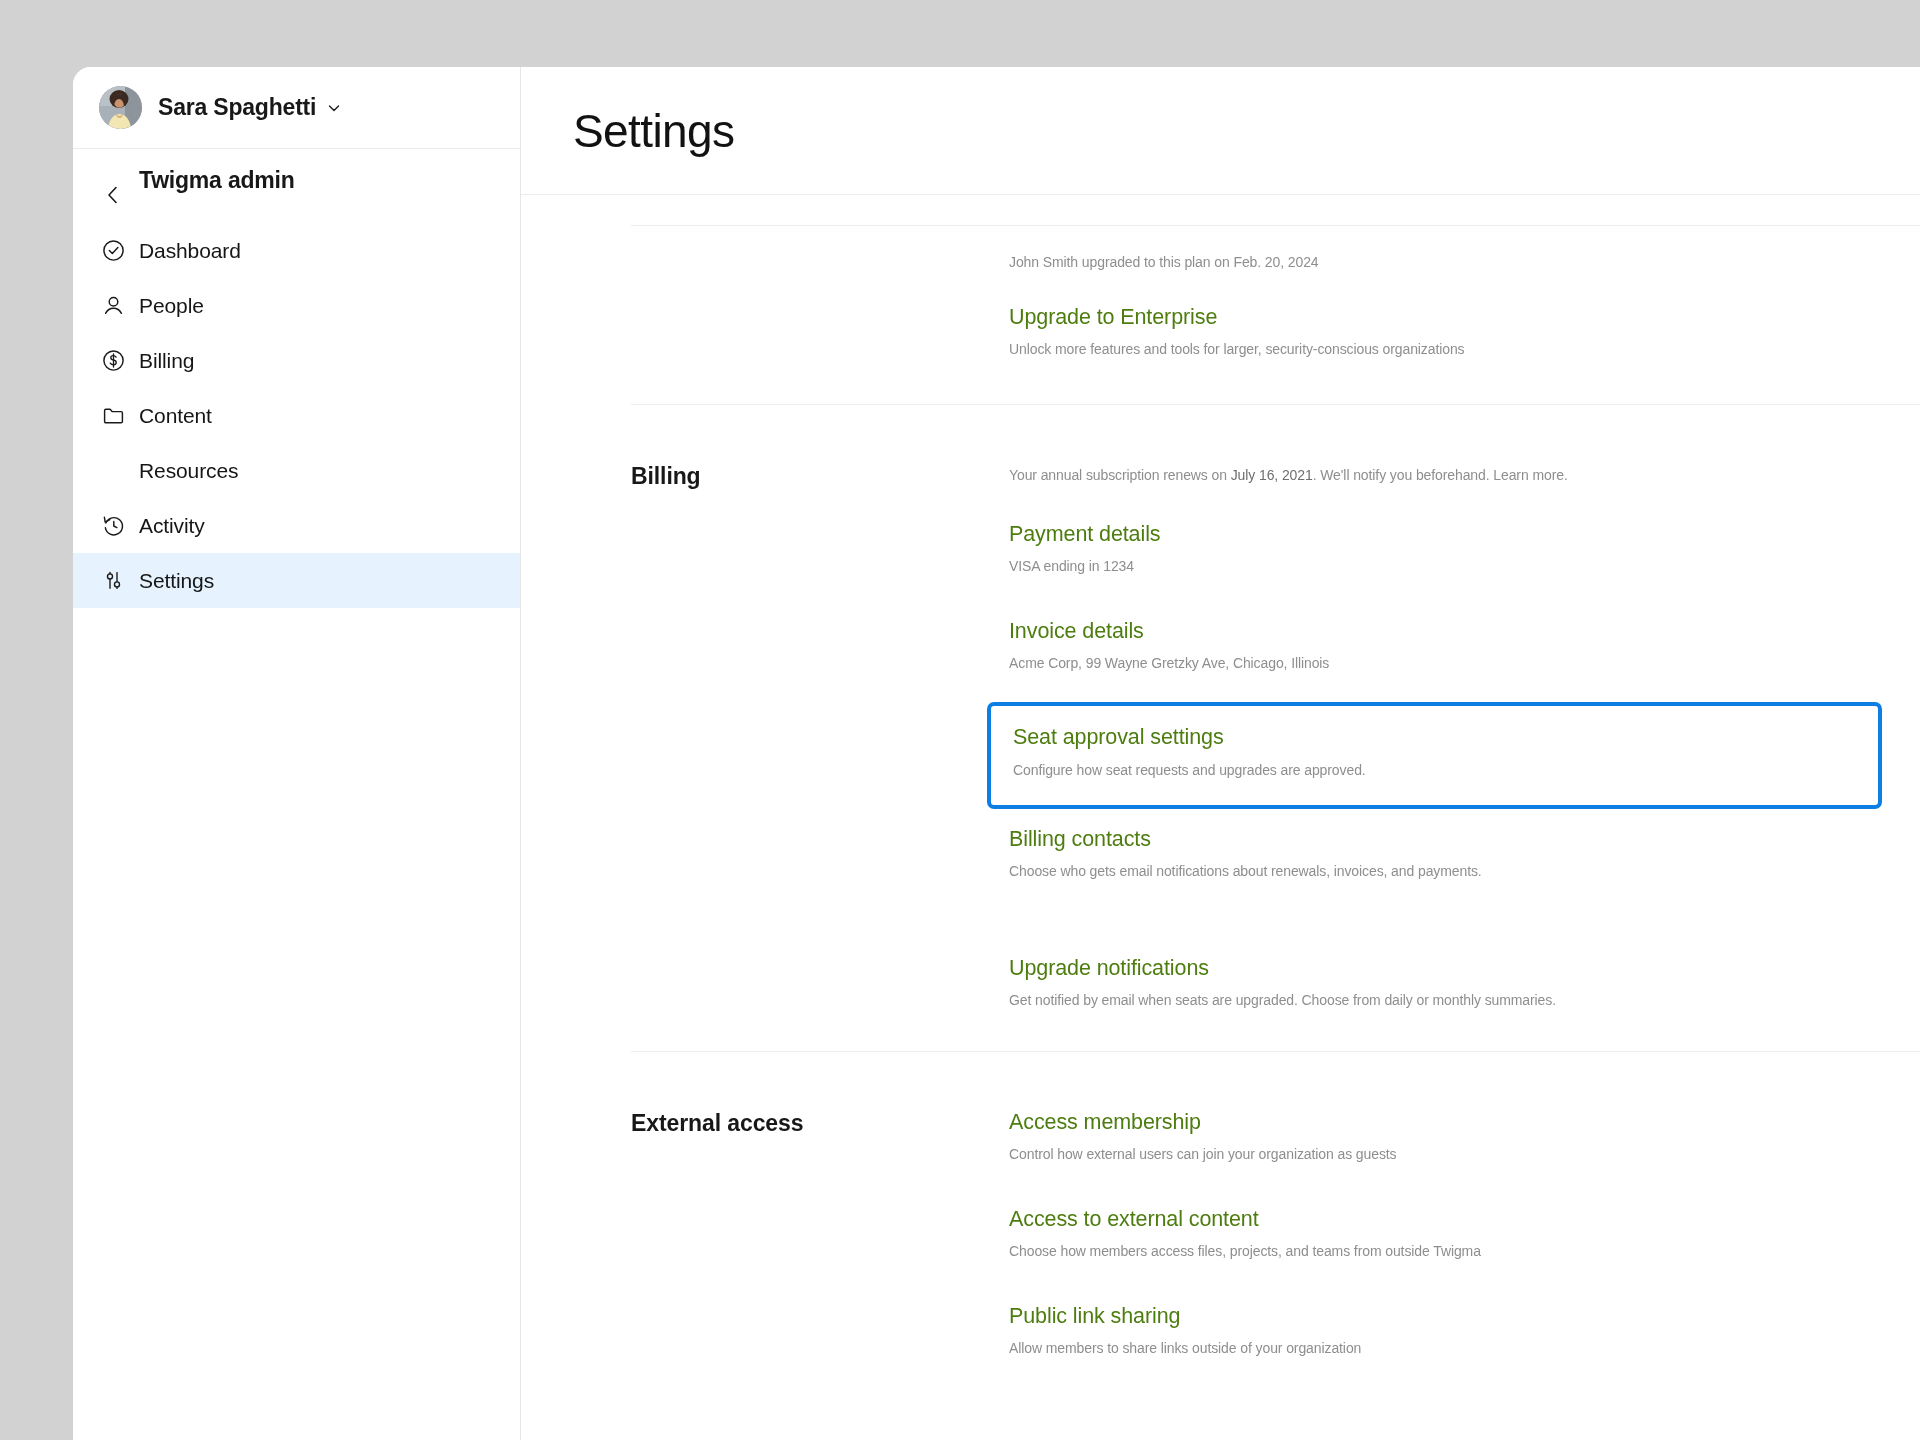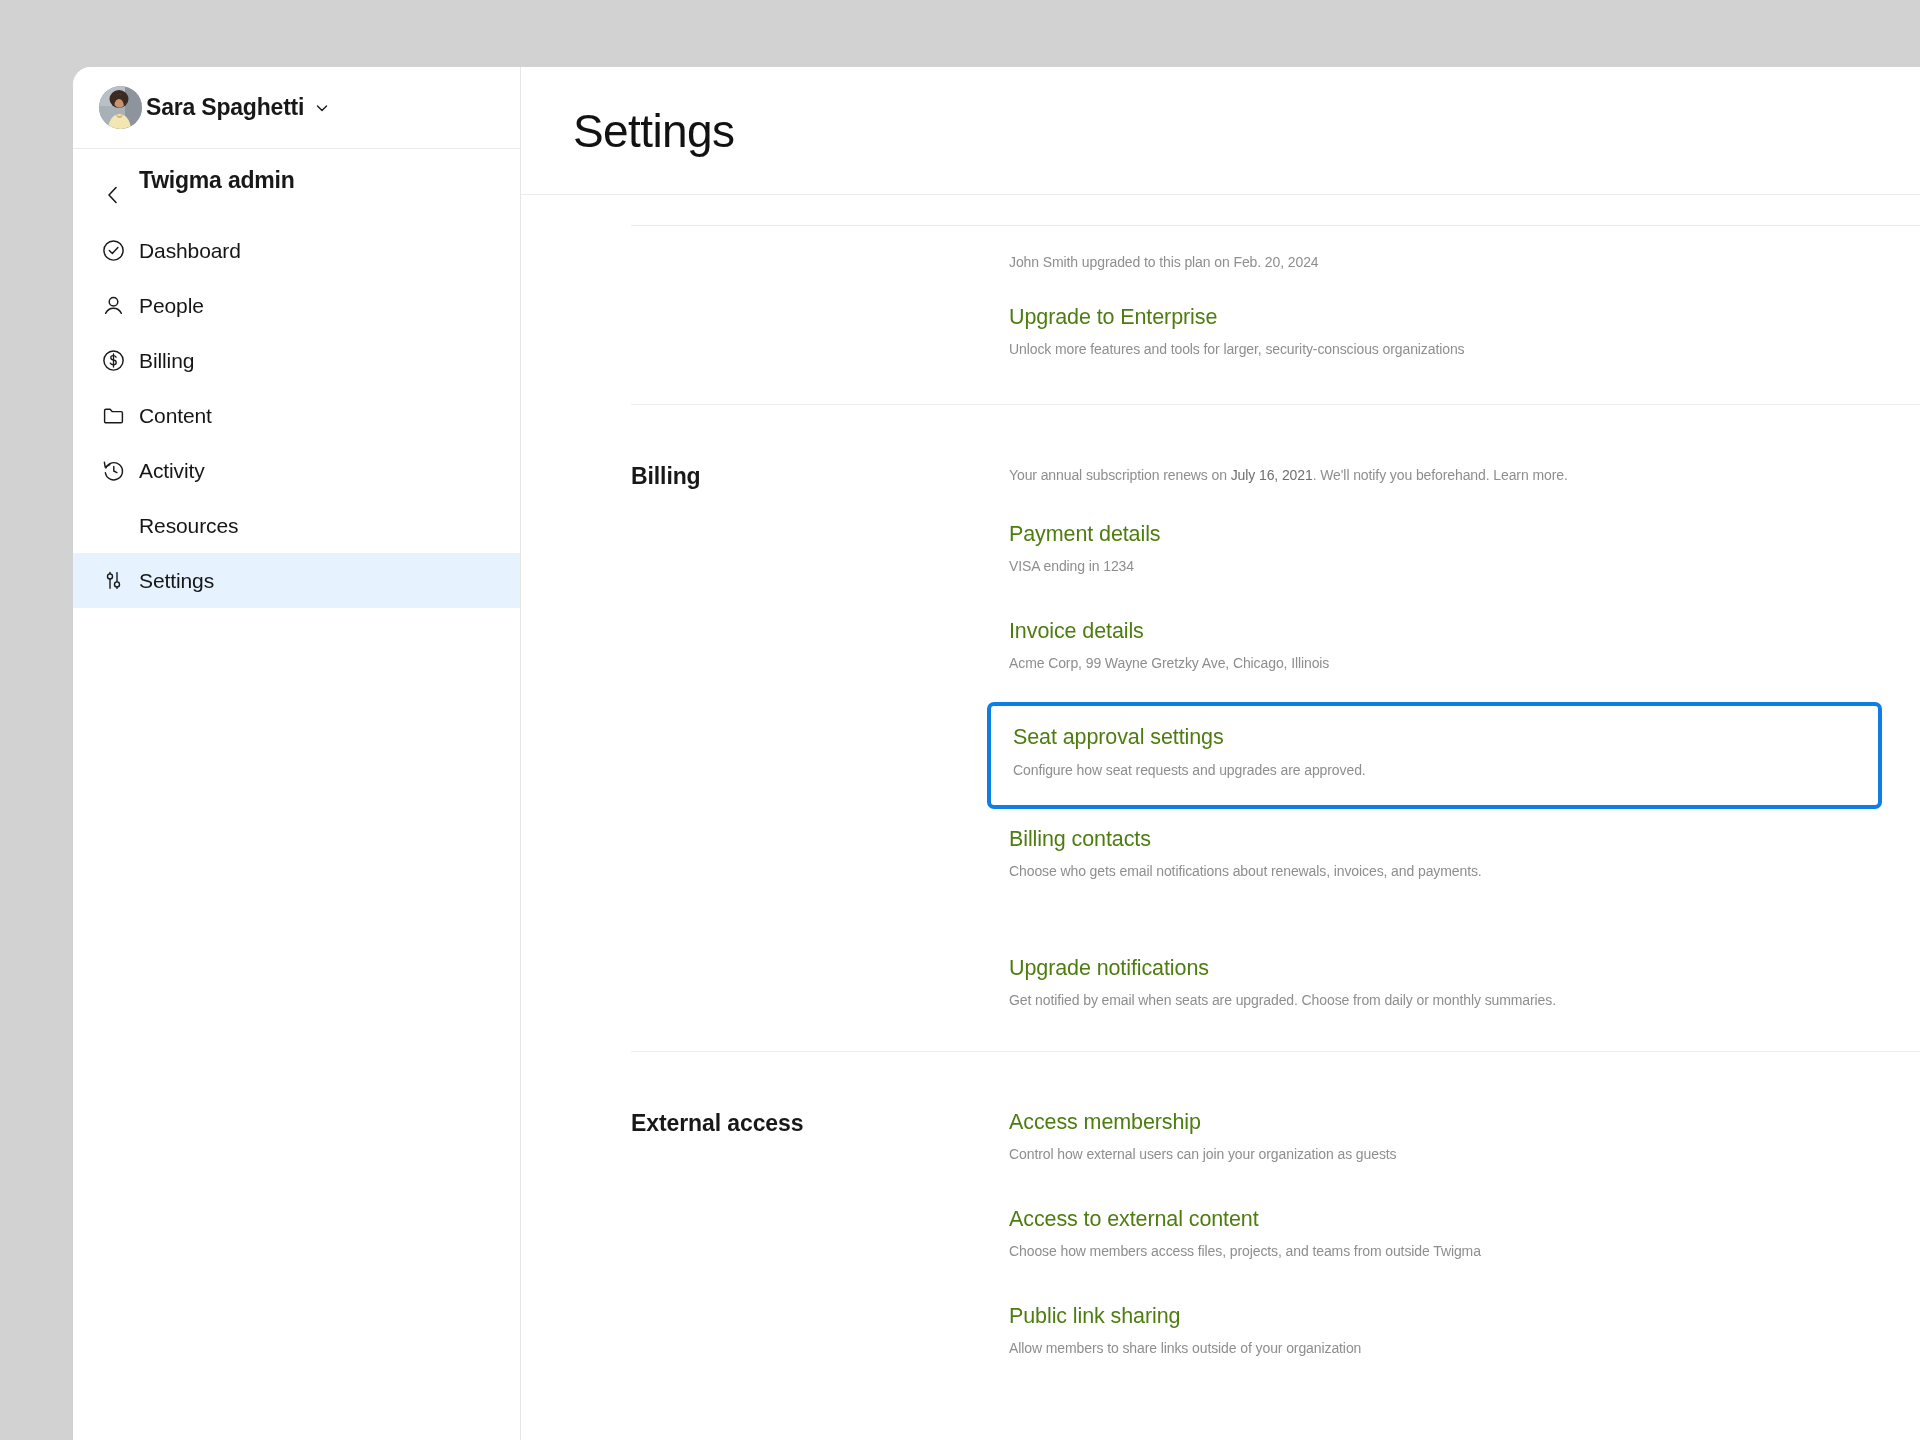--- a/index.html
+++ b/index.html
@@ -55,21 +55,21 @@
     height: 43px;
     border-radius: 50%;
     overflow: hidden;
     flex-shrink: 0;
     position: relative;
     background: #9aa2ac;
   }
   .avatar svg { display: block; width: 100%; height: 100%; }
 
   .account-name {
-    margin-left: 4px;
+    margin-left: 16px;
     font-size: 23px;
     font-weight: 700;
     color: #181818;
     letter-spacing: -0.2px;
   }
 
   .chev-down {
     margin-left: 10px;
     display: inline-block;
     width: 16px;
@@ -282,33 +282,33 @@
       <div class="nav-item">
         <span class="nav-icon">
           <svg width="23" height="23" viewBox="0 0 23 23" fill="none" xmlns="http://www.w3.org/2000/svg">
             <path d="M2.6 6.6 q0 -1.3 1.3 -1.3 h4.2 l2 2.3 h9 q1.3 0 1.3 1.3 v8.5 q0 1.3 -1.3 1.3 h-15.2 q-1.3 0 -1.3 -1.3 z" stroke="#1a1a1a" stroke-width="1.45" stroke-linejoin="round"></path>
           </svg>
         </span>
         <span class="nav-label">Content</span>
       </div>
 
       <div class="nav-item">
+        <span class="nav-icon"></span>
+        <span class="nav-label">Resources</span>
+      </div>
+
+      <div class="nav-item">
         <span class="nav-icon">
           <svg width="23" height="23" viewBox="0 0 23 23" fill="none" xmlns="http://www.w3.org/2000/svg">
             <path d="M3.9 9 A 8.6 8.6 0 1 1 3.4 13.8" stroke="#1a1a1a" stroke-width="1.45" stroke-linecap="round"></path>
             <path d="M7.8 5.6 L3.2 8.1 L2.4 3.3" stroke="#1a1a1a" stroke-width="1.45" stroke-linecap="round" stroke-linejoin="round"></path>
             <path d="M11.8 7.5 L11.8 12 L14.9 13.6" stroke="#1a1a1a" stroke-width="1.45" stroke-linecap="round" stroke-linejoin="round"></path>
           </svg>
         </span>
         <span class="nav-label">Activity</span>
-      </div>
-
-      <div class="nav-item">
-        <span class="nav-icon"></span>
-        <span class="nav-label">Resources</span>
       </div>
 
       <div class="nav-item active">
         <span class="nav-icon">
           <svg width="23" height="23" viewBox="0 0 23 23" fill="none" xmlns="http://www.w3.org/2000/svg">
             <circle cx="8" cy="7.4" r="2.5" stroke="#1a1a1a" stroke-width="1.4"></circle>
             <path d="M8 10.3 L8 19.2" stroke="#1a1a1a" stroke-width="1.4" stroke-linecap="round"></path>
             <path d="M8 4.9 L8 3.4" stroke="#1a1a1a" stroke-width="1.4" stroke-linecap="round"></path>
             <circle cx="15" cy="15.4" r="2.5" stroke="#1a1a1a" stroke-width="1.4"></circle>
             <path d="M15 12.5 L15 3.6" stroke="#1a1a1a" stroke-width="1.4" stroke-linecap="round"></path>

